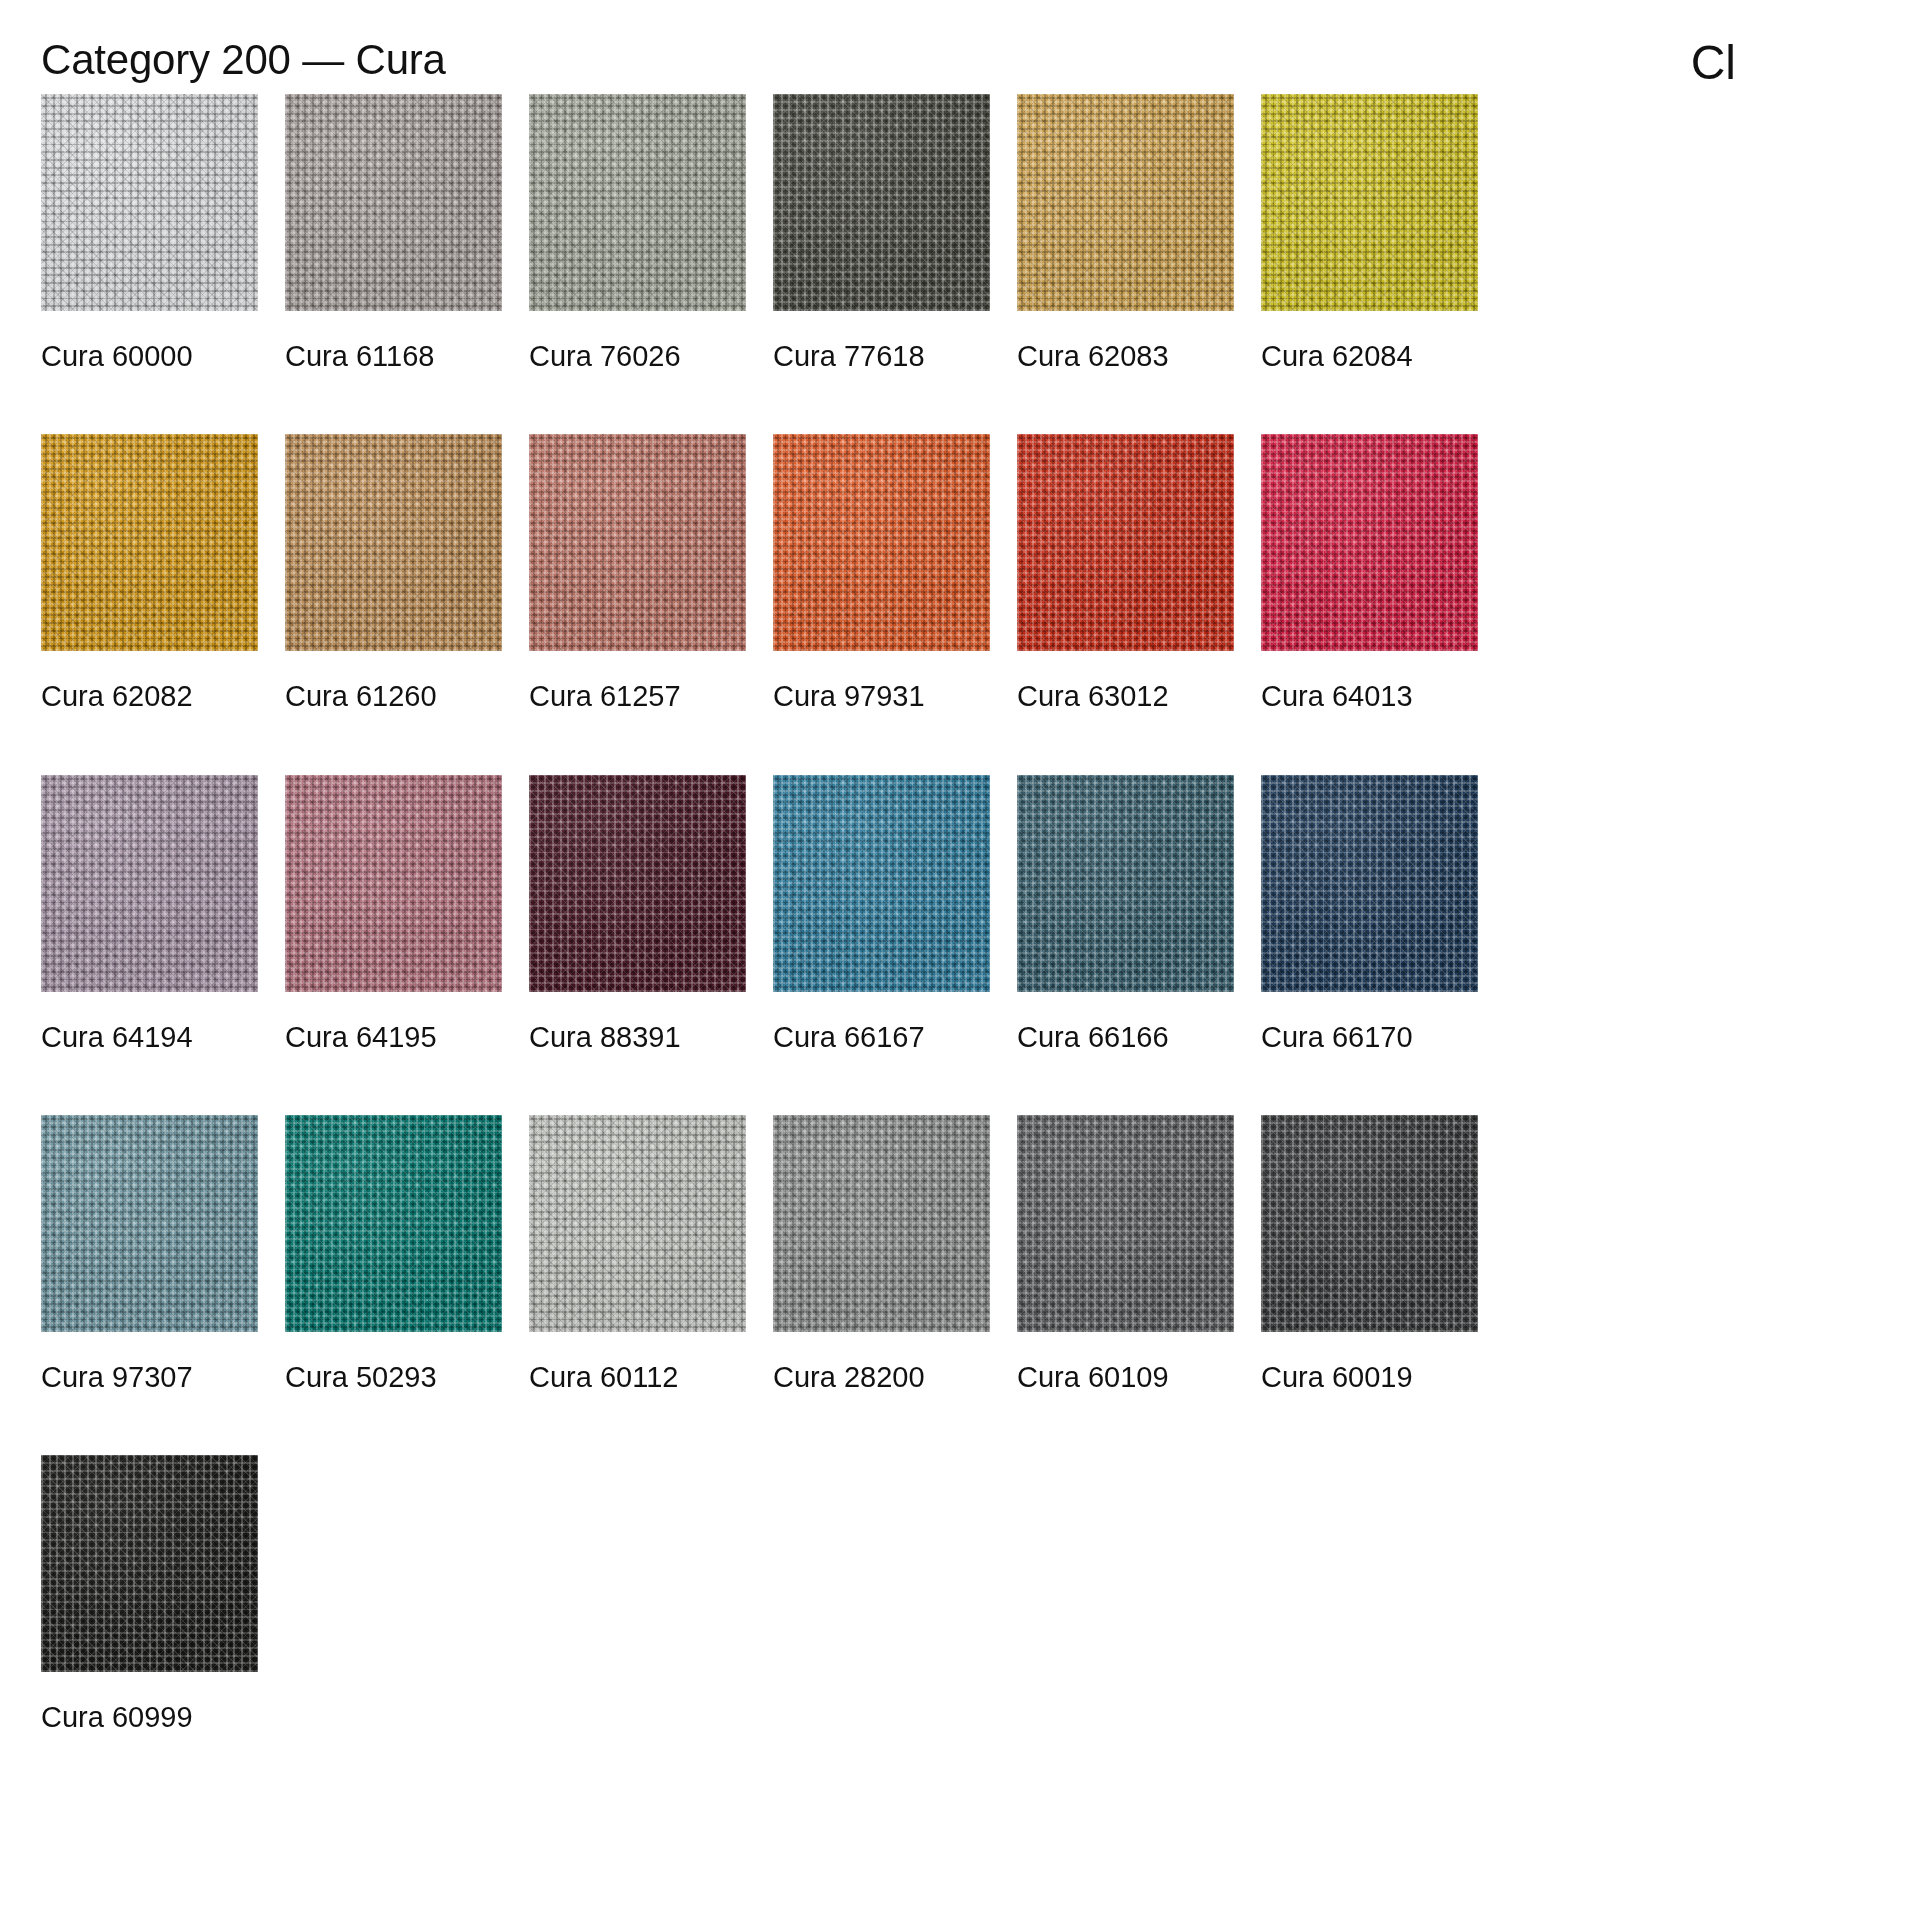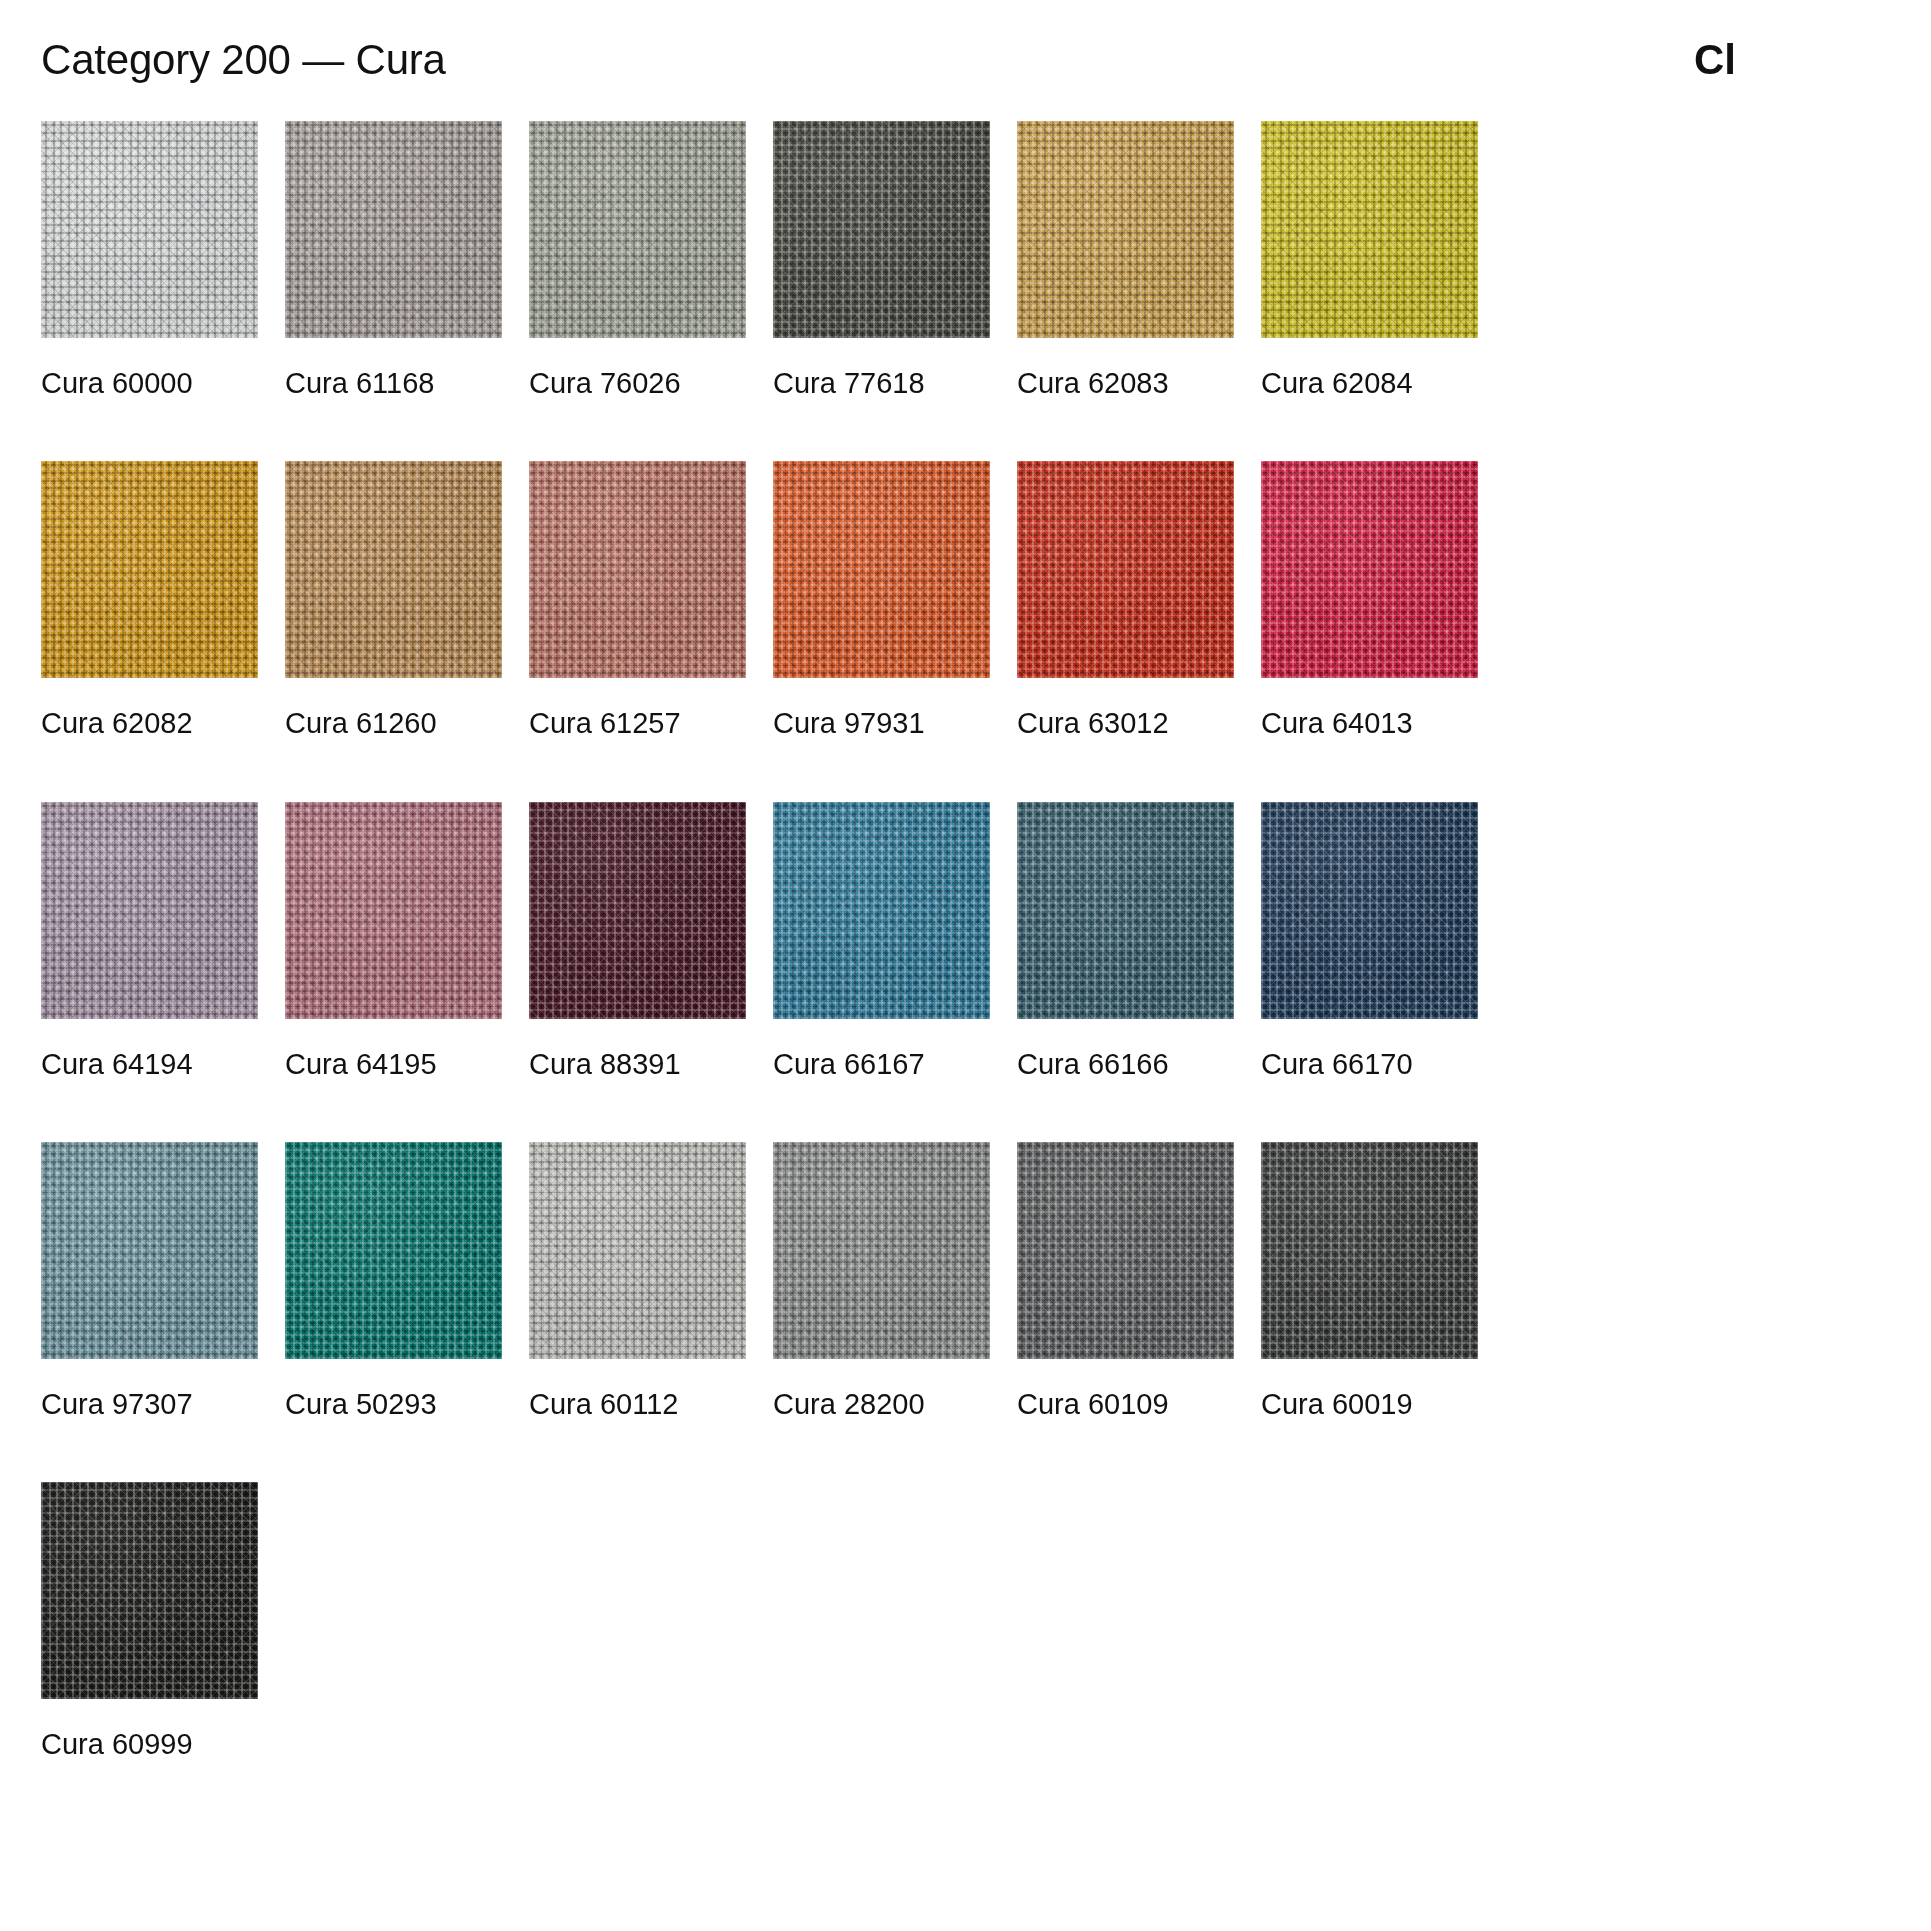--- a/index.html
+++ b/index.html
@@ -22,35 +22,35 @@
     height: 1931px;
     box-sizing: border-box;
     padding: 0 41px;
   }
 
   
   .header {
     display: flex;
     align-items: flex-start;
     justify-content: space-between;
-    height: 121px;
+    height: 94px;
     padding-top: 37px;
     box-sizing: border-box;
   }
   .page-title {
     font-size: 42px;
     font-weight: 400;
     letter-spacing: -0.2px;
     line-height: 1.1;
     color: #111111;
     white-space: nowrap;
   }
   .header-right {
-    font-size: 42px;
-    font-weight: 700;
+    font-size: 48px;
+    font-weight: 400;
     line-height: 1.1;
     color: #111111;
     white-space: nowrap;
     padding-right: 154px;
     overflow: hidden;
   }
 
   
   .swatch-grid {
     display: grid;

